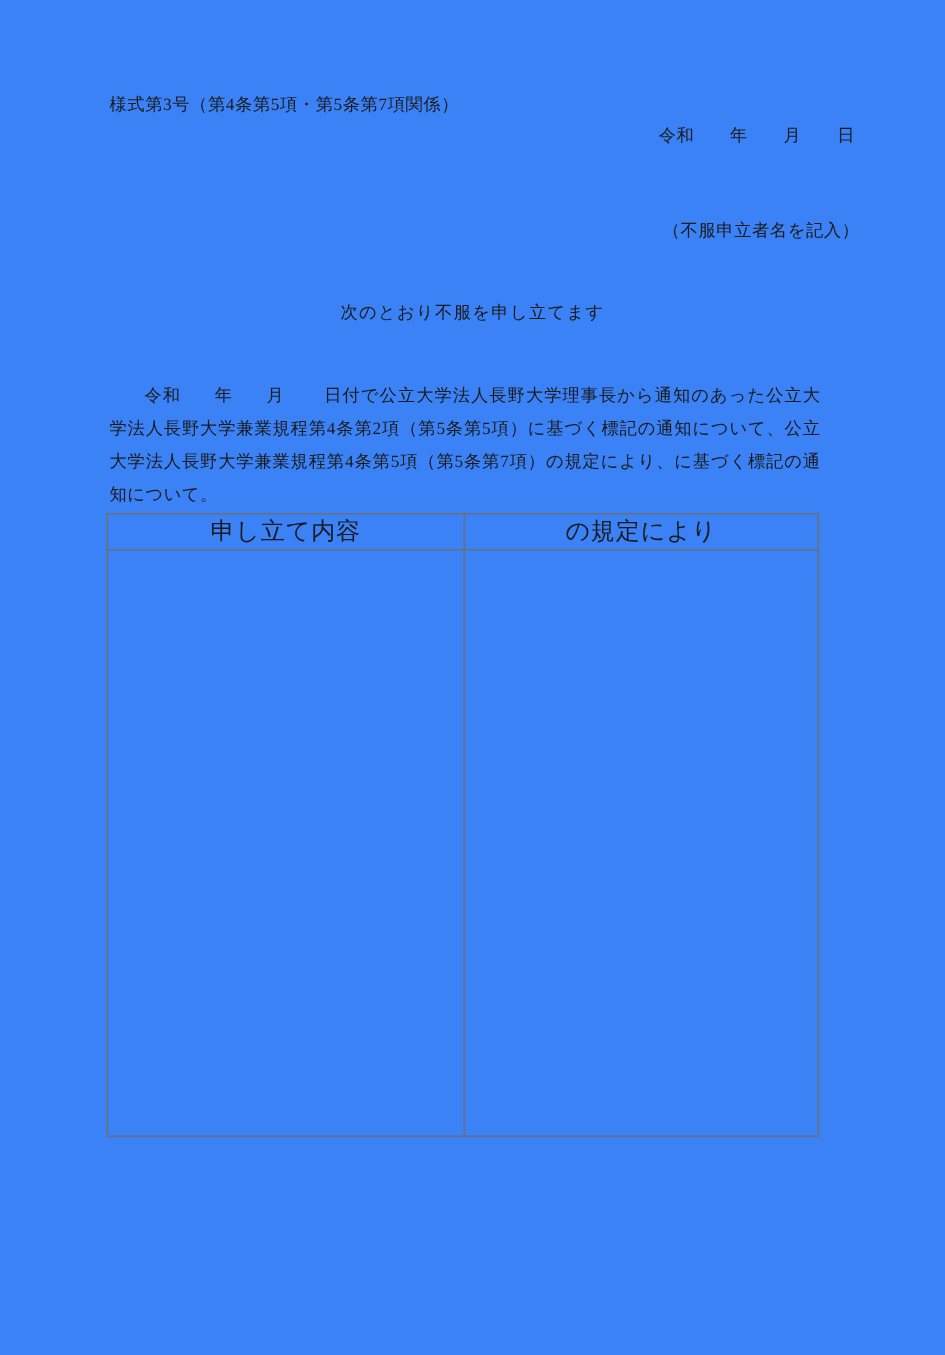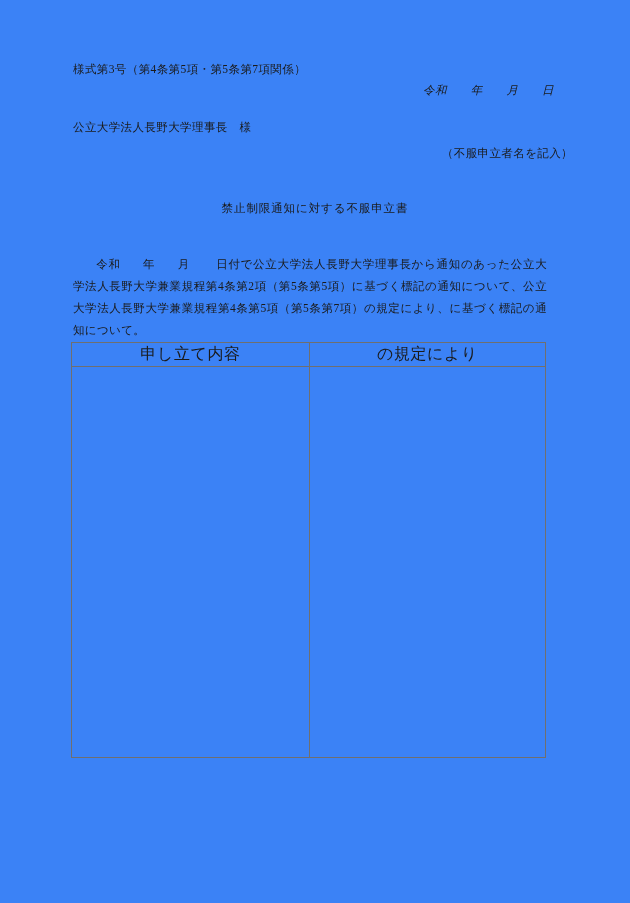--- a/index.html
+++ b/index.html
@@ -27,26 +27,25 @@
     position: absolute;
     left: 73px;
     top: 62px;
     font-size: 11.5px;
     letter-spacing: 0.4px;
     white-space: nowrap;
   }
 
   .date-line {
     position: absolute;
-    right: 76px;
+    right: 60px;
     top: 83px;
     font-size: 11.5px;
     letter-spacing: 0.4px;
     white-space: pre;
-    font-style: italic;
   }
 
   .addressee {
     position: absolute;
     left: 73px;
     top: 120px;
     font-size: 11.5px;
     letter-spacing: 0.4px;
     white-space: pre;
   }
@@ -120,25 +119,24 @@
 </style>
 </head>
 <body>
 
 <div class="page">
 
   <div class="form-no">様式第3号（第4条第5項・第5条第7項関係）</div>
 
   <div class="date-line">令和　　年　　月　　日</div>
 
-  <div class="addressee">公立大学法人長野大学理事長　様</div>
 
   <div class="applicant-note">（不服申立者名を記入）</div>
 
-  <div class="doc-title">禁止制限通知に対する不服申立書</div>
+  <div class="doc-title">次のとおり不服を申し立てます</div>
 
   <p class="body-text"><span class="indent"></span><span>令和</span><span class="gap-s"></span><span>年</span><span class="gap-s"></span><span>月</span><span class="gap-m"></span><span>日付で公立大学法人長野大学理事長から通知のあった公立大学法人長野大学兼業規程第4条第2項（第5条第5項）に基づく標記の通知について、公立大学法人長野大学兼業規程第4条第5項（第5条第7項）の規定により、に基づく標記の通知について。</span></p>
 
   <table class="claim-table">
     <colgroup>
       <col class="c1">
       <col class="c2">
     </colgroup>
     <thead>
       <tr>

